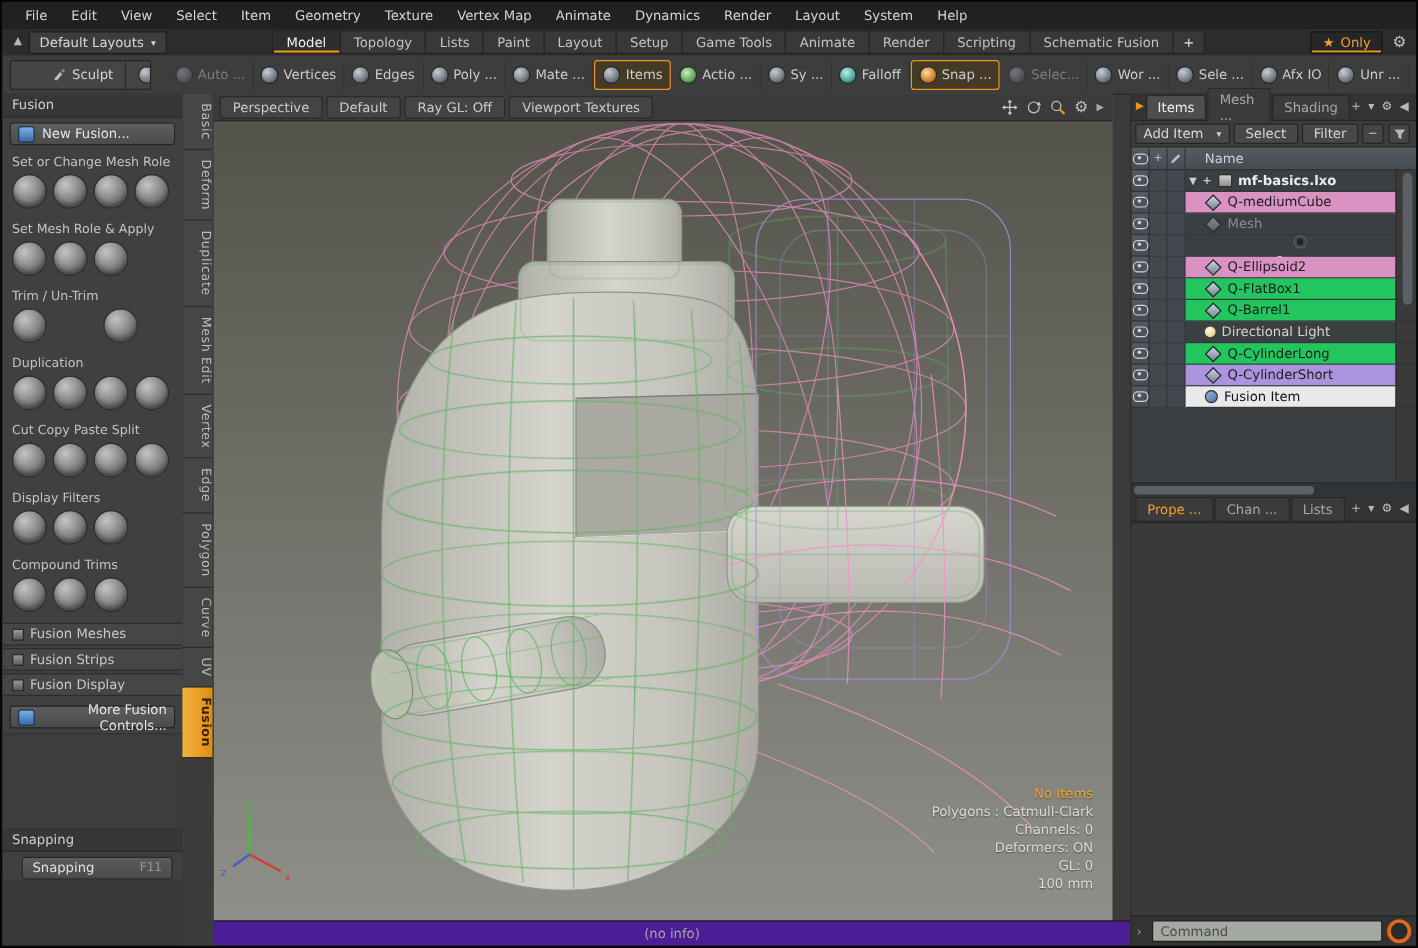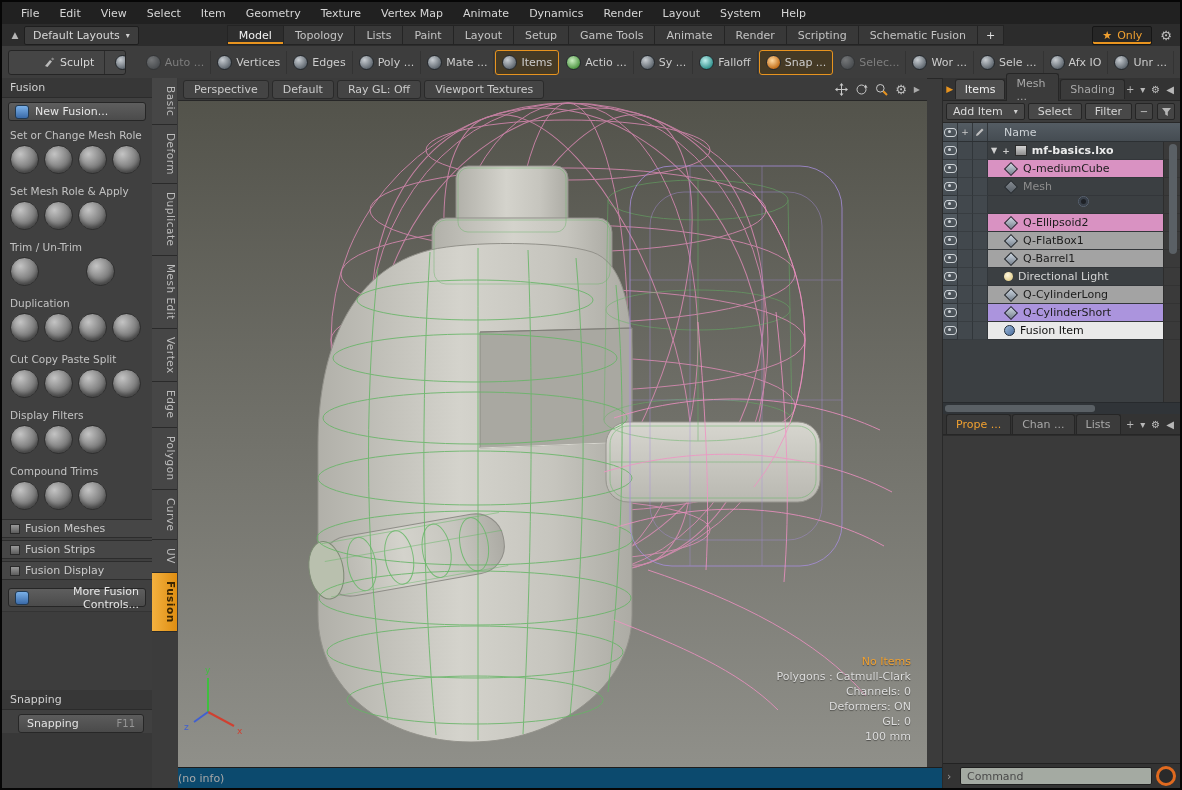--- a/index.html
+++ b/index.html
@@ -82,22 +82,22 @@
   .viewport{position:absolute;left:176px;top:76px;width:749px;bottom:20px;background:#555550;overflow:hidden;}
   .vp-topbar{position:absolute;left:0;top:0;right:0;height:22px;background:#3b3b3b;
     border-bottom:1px solid #272727;display:flex;align-items:center;gap:3px;padding:0 5px;z-index:3;}
   .vp-btn{padding:2px 10px;background:#444444;border:1px solid #2a2a2a;border-radius:3px;color:#cbcbcb;font:inherit;}
   .vp-icons{margin-left:auto;display:flex;align-items:center;gap:7px;padding-right:2px;}
   .vp-canvas{position:absolute;left:0;top:22px;right:0;bottom:0;}
   .vp-info{position:absolute;right:16px;bottom:24px;text-align:right;line-height:15px;
     color:#dcdcdc;text-shadow:0 1px 1px rgba(0,0,0,.45);z-index:2;}
   .vp-info .first{color:#f0a030;}
   
-  .statusbar{position:absolute;left:176px;width:764px;bottom:0;height:20px;background:#0c4a6e;
-    border-top:1px solid #1d1d1d;display:flex;align-items:center;color:#a8a8a8;}
+  .statusbar{position:absolute;left:176px;width:764px;bottom:0;height:20px;background:#4c1d95;
+    border-top:1px solid #1d1d1d;display:flex;align-items:center;justify-content:center;color:#a8a8a8;}
   
   .rightpanel{position:absolute;left:940px;top:76px;right:0;bottom:0;background:#3a3a3a;
     border-left:1px solid #292929;display:flex;flex-direction:column;}
   .rp-tabs{height:22px;background:#333333;display:flex;align-items:center;padding:0 3px;gap:1px;border-bottom:1px solid #262626;}
   .rp-arrow{color:#e8941f;font-size:9px;width:10px;text-align:center;}
   .rptab{padding:3px 9px;background:#3b3b3b;border:1px solid #262626;border-bottom:none;
     border-radius:3px 3px 0 0;color:#a8a8a8;}
   .rptab.active{background:#4e4e4e;color:#efefef;}
   .rptab.hot{color:#f0a030;}
   .rp-mini{margin-left:auto;display:flex;align-items:center;gap:6px;padding-right:3px;color:#b8b8b8;}
@@ -120,21 +120,21 @@
   .rp-list{position:relative;}
   .row{height:18px;display:flex;}
   .cell-eye{width:14px;display:flex;align-items:center;justify-content:center;
     background:linear-gradient(#525a61,#464d53);border-right:1px solid #31363a;border-bottom:1px solid #31363a;}
   .cell-a,.cell-b{width:14px;background:#42484d;border-right:1px solid #31363a;border-bottom:1px solid #383d41;}
   .cell-name{flex:1;display:flex;align-items:center;gap:5px;padding-left:16px;
     background:#3b3f42;border-bottom:1px solid #33363a;color:#d4d4d4;}
   .row.root .cell-name{padding-left:3px;color:#ececec;font-weight:bold;}
   .cell-end{width:16px;background:#3a3a3a;border-left:1px solid #2d2d2d;border-bottom:1px solid #333;}
   .row.hl-pink .cell-name{background:#d992c2;color:#1c1c1c;}
-  .row.hl-green .cell-name{background:#a3a3a3;color:#1c1c1c;}
+  .row.hl-green .cell-name{background:#22c55e;color:#1c1c1c;}
   .row.hl-purple .cell-name{background:#ab94dd;color:#1c1c1c;}
   .row.selected .cell-name{background:#e9e9e9;color:#121212;}
   .row.dim .cell-name{color:#8d8d8d;}
   .row.bold .cell-name{color:#ffffff;font-weight:normal;flex-direction:column;}
   .vthumb{position:absolute;right:3px;top:2px;width:8px;height:110px;background:#5a6065;border-radius:4px;}
   .rp-listfill{height:62px;display:flex;}
   .rp-listfill .lf-main{flex:1;background:#3b3f42;}
   .rp-listfill .lf-end{width:16px;background:#3a3a3a;border-left:1px solid #2d2d2d;}
   .rp-hscroll{height:11px;background:#303438;border-top:1px solid #272a2d;position:relative;}
   .rp-hthumb{position:absolute;left:2px;top:2px;width:150px;height:7px;background:#5a6065;border-radius:3px;}

